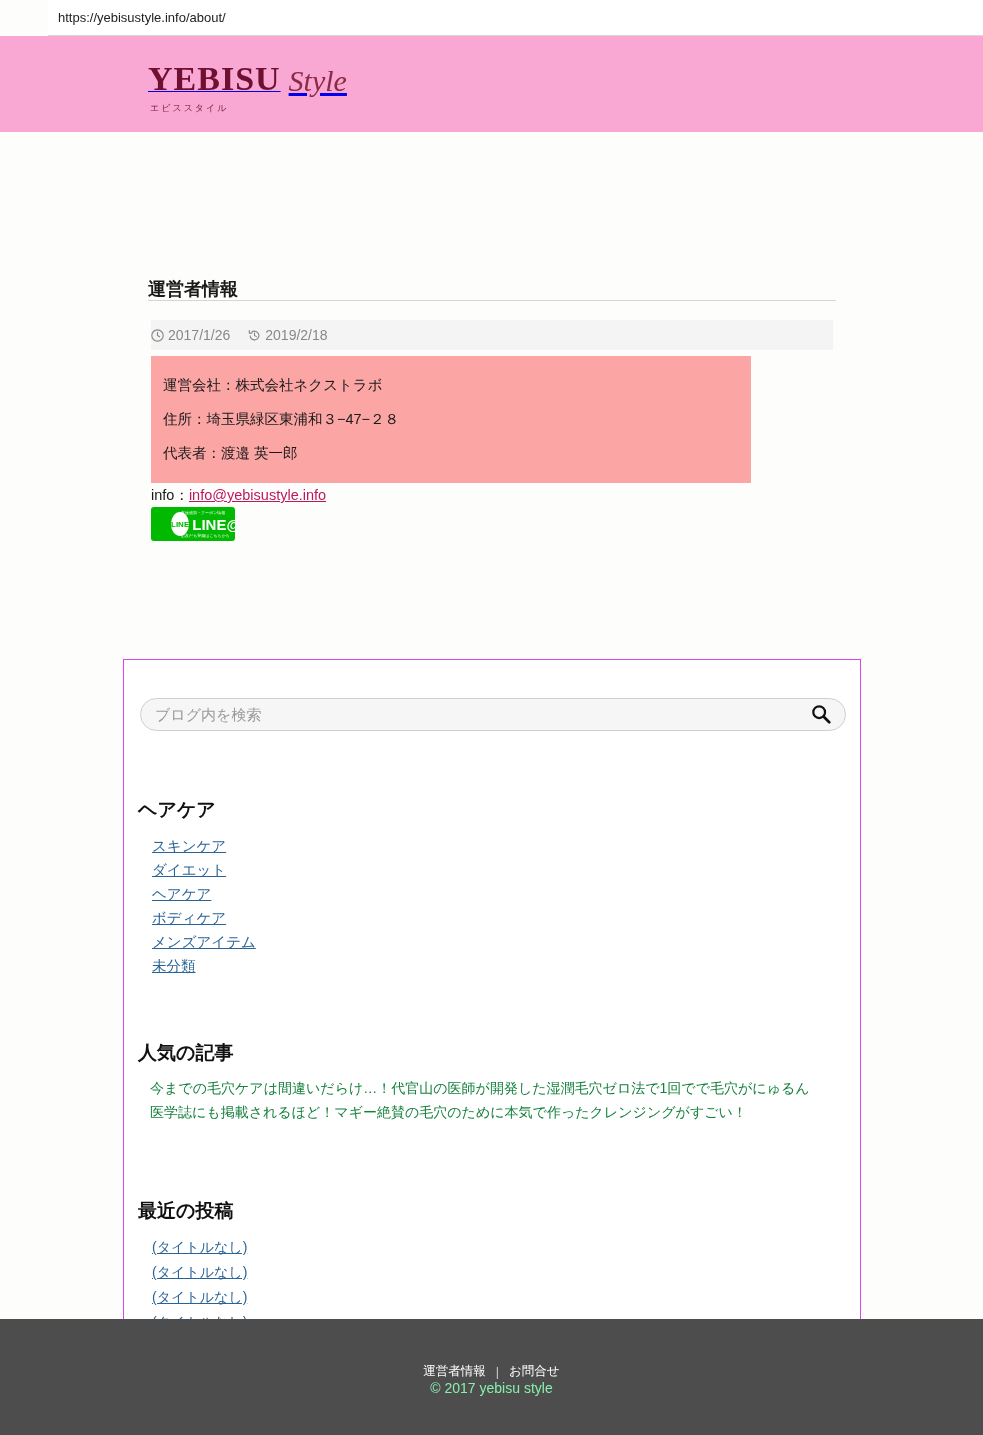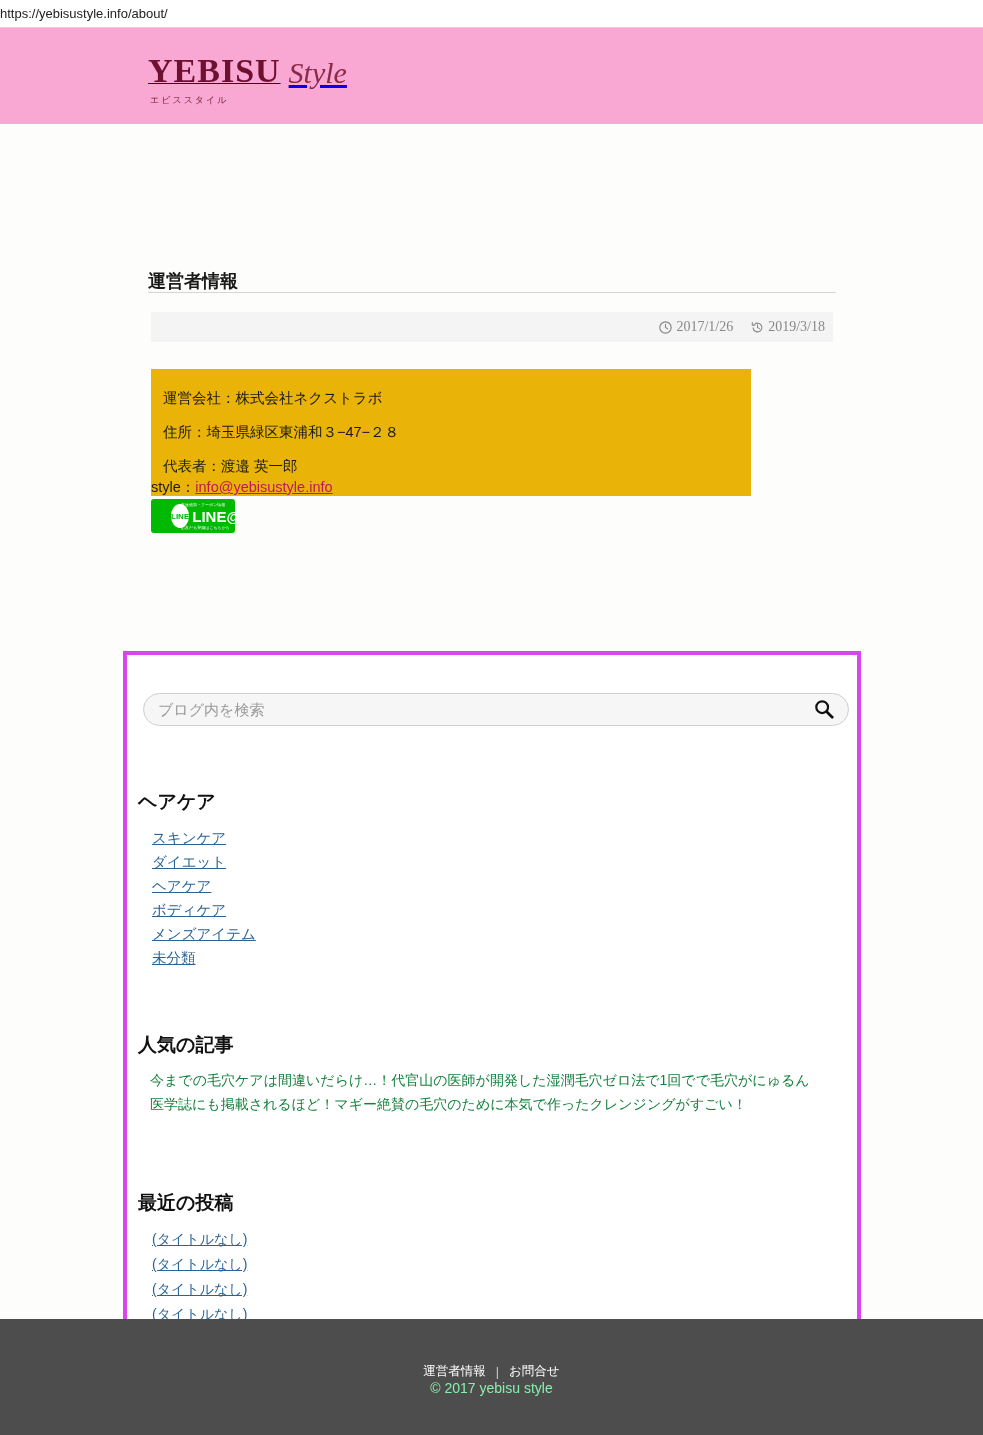--- a/index.html
+++ b/index.html
@@ -11,28 +11,30 @@
   #page {
     width: 983px;
     height: 1435px;
     position: relative;
     overflow: hidden;
     background: #fdfdfc;
   }
 
   
   .urlbar {
-    height: 28px;
+    height: 36px;
     background: #ffffff;
     border-bottom: 1px solid #d8d8d8;
     display: flex;
     align-items: center;
+    padding-left: 10px;
     font-size: 13px;
     color: #222;
     font-family: "Liberation Sans", sans-serif;
+    margin-left: 48px;
   }
 
   
   .header-band {
     height: 96px;
     background: #f9a8d4;
     position: relative;
   }
   .logo {
     position: absolute;
@@ -92,36 +94,34 @@
 
   .meta-bar {
     position: absolute;
     left: 151px;
     top: 188px;
     width: 682px;
     height: 30px;
     background: #f4f4f4;
     display: flex;
     align-items: center;
-    justify-content: flex-end;
     padding-right: 8px;
     gap: 18px;
     font-size: 14px;
     color: #888;
-    font-family: Liberation Serif, serif;
   }
   .meta-item { display: flex; align-items: center; gap: 4px; }
   .meta-icon { width: 13px; height: 13px; display:inline-block; }
 
   .info-box {
     position: absolute;
     left: 151px;
-    top: 245px;
+    top: 224px;
     width: 600px;
-    background: #eab308;
+    background: #fca5a5;
     padding: 13px 0 13px 0;
   }
   .info-line {
     font-size: 14.5px;
     color: #1a1a1a;
     padding: 6px 0 6px 12px;
     line-height: 1.5;
   }
 
   .mail-line {
@@ -179,21 +179,21 @@
   }
 
   
   .widget-card {
     position: absolute;
     left: 123px;
     top: 527px;
     width: 738px;
     height: 768px;
     background: #ffffff;
-    border: 4px solid #d946ef;
+    border: 1px solid #d946ef;
   }
 
   .search-row {
     position: absolute;
     left: 16px;
     top: 38px;
     width: 706px;
     height: 33px;
     border: 1px solid #cfcfcf;
     border-radius: 17px;
@@ -326,32 +326,32 @@
         <span>2017/1/26</span>
       </span>
       <span class="meta-item">
         <span class="meta-icon">
           <svg width="13" height="13" viewBox="0 0 16 16">
               <path d="M2.6 8a5.4 5.4 0 1 0 1.7-3.9" fill="none" stroke="#888" stroke-width="1.4"></path>
               <path d="M1.6 1.8v3.2h3.2" fill="none" stroke="#888" stroke-width="1.4" stroke-linecap="round" stroke-linejoin="round"></path>
               <path d="M8 4.6V8l2.3 1.4" fill="none" stroke="#888" stroke-width="1.3" stroke-linecap="round"></path>
             </svg>
         </span>
-        <span>2019/3/18</span>
+        <span>2019/2/18</span>
       </span>
     </div>
 
     <div class="info-box">
       <div class="info-line">運営会社：株式会社ネクストラボ</div>
       <div class="info-line">住所：埼玉県緑区東浦和３−47−２８</div>
       <div class="info-line">代表者：渡邉 英一郎</div>
     </div>
 
     <div class="mail-line">
-      <span>style：</span><a href="#">info@yebisustyle.info</a>
+      <span>info：</span><a href="#">info@yebisustyle.info</a>
     </div>
 
     <div class="line-badge">
       <span class="bubble">LINE</span>
       <span class="tiny">友達追加・クーポン情報</span>
       <span class="lbl">LINE@</span>
       <span class="tiny2">お友だち登録はこちらから</span>
     </div>
 
     <div class="widget-card">

